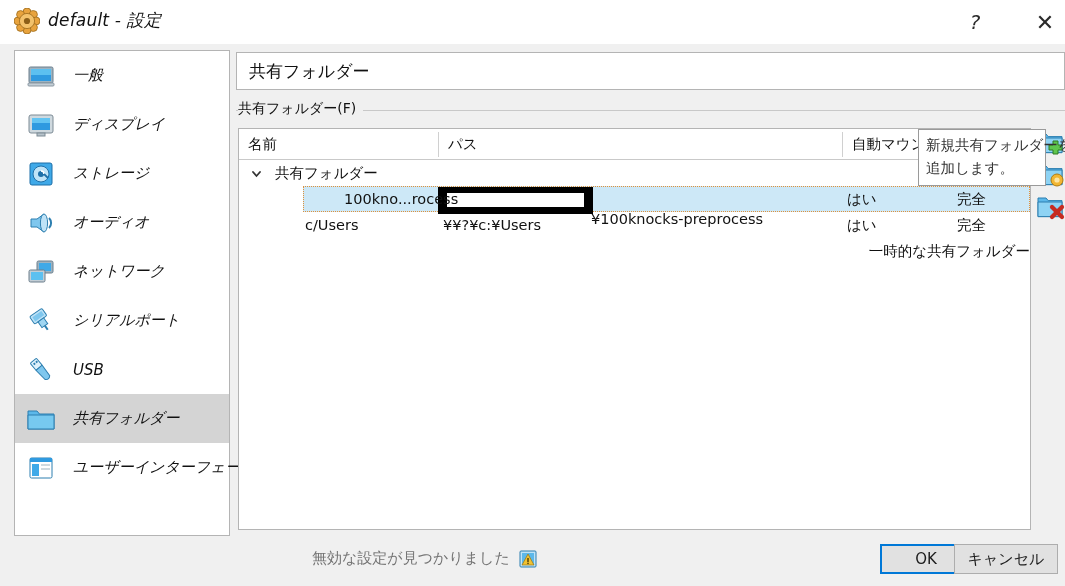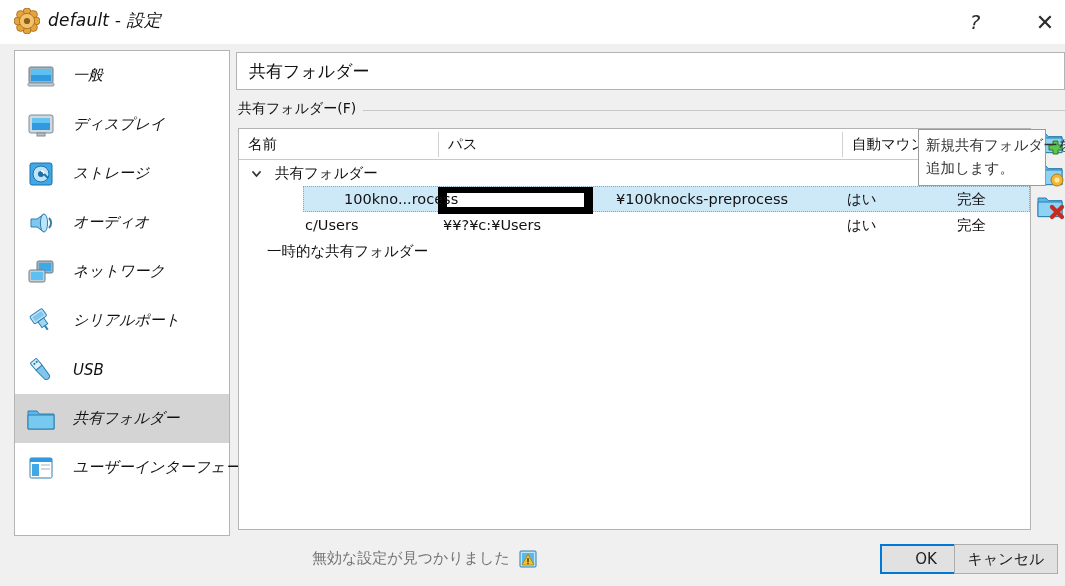--- a/index.html
+++ b/index.html
@@ -380,33 +380,33 @@
           </span>
           <span class="grp-name">共有フォルダー</span>
         </div>
 
         <div class="trow data">
           <div class="row-sel"></div>
           <div class="cell" style="left:64px; width:130px; padding-left:2px; z-index:6;margin-left:39px;">100kno...rocess</div>
           <div class="redact">
             <div class="redact-inner"></div>
           </div>
-          <div class="cell" style="left:377px; z-index:6;">¥100knocks-preprocess</div>
+          <div class="cell" style="left:352px; z-index:6;margin-top:20px;">¥100knocks-preprocess</div>
           <div class="cell" style="left:608px; z-index:6;">はい</div>
           <div class="cell" style="left:718px; z-index:6;">完全</div>
         </div>
 
         <div class="trow data">
           <div class="cell" style="left:66px;">c/Users</div>
           <div class="cell" style="left:204px;">¥¥?¥c:¥Users</div>
           <div class="cell" style="left:608px;">はい</div>
           <div class="cell" style="left:718px;">完全</div>
         </div>
 
-        <div class="trow grp-row" style="padding-left:28px;">
+        <div class="trow grp-row" style="padding-left:48px;justify-content:flex-end;">
           <span class="grp-name" style="margin-left:0;">一時的な共有フォルダー</span>
         </div>
 
       </div>
     </div>
 
     <div class="side-tools">
 
       <div class="tool-btn">
         <svg width="29" height="29" viewBox="0 0 29 29">

